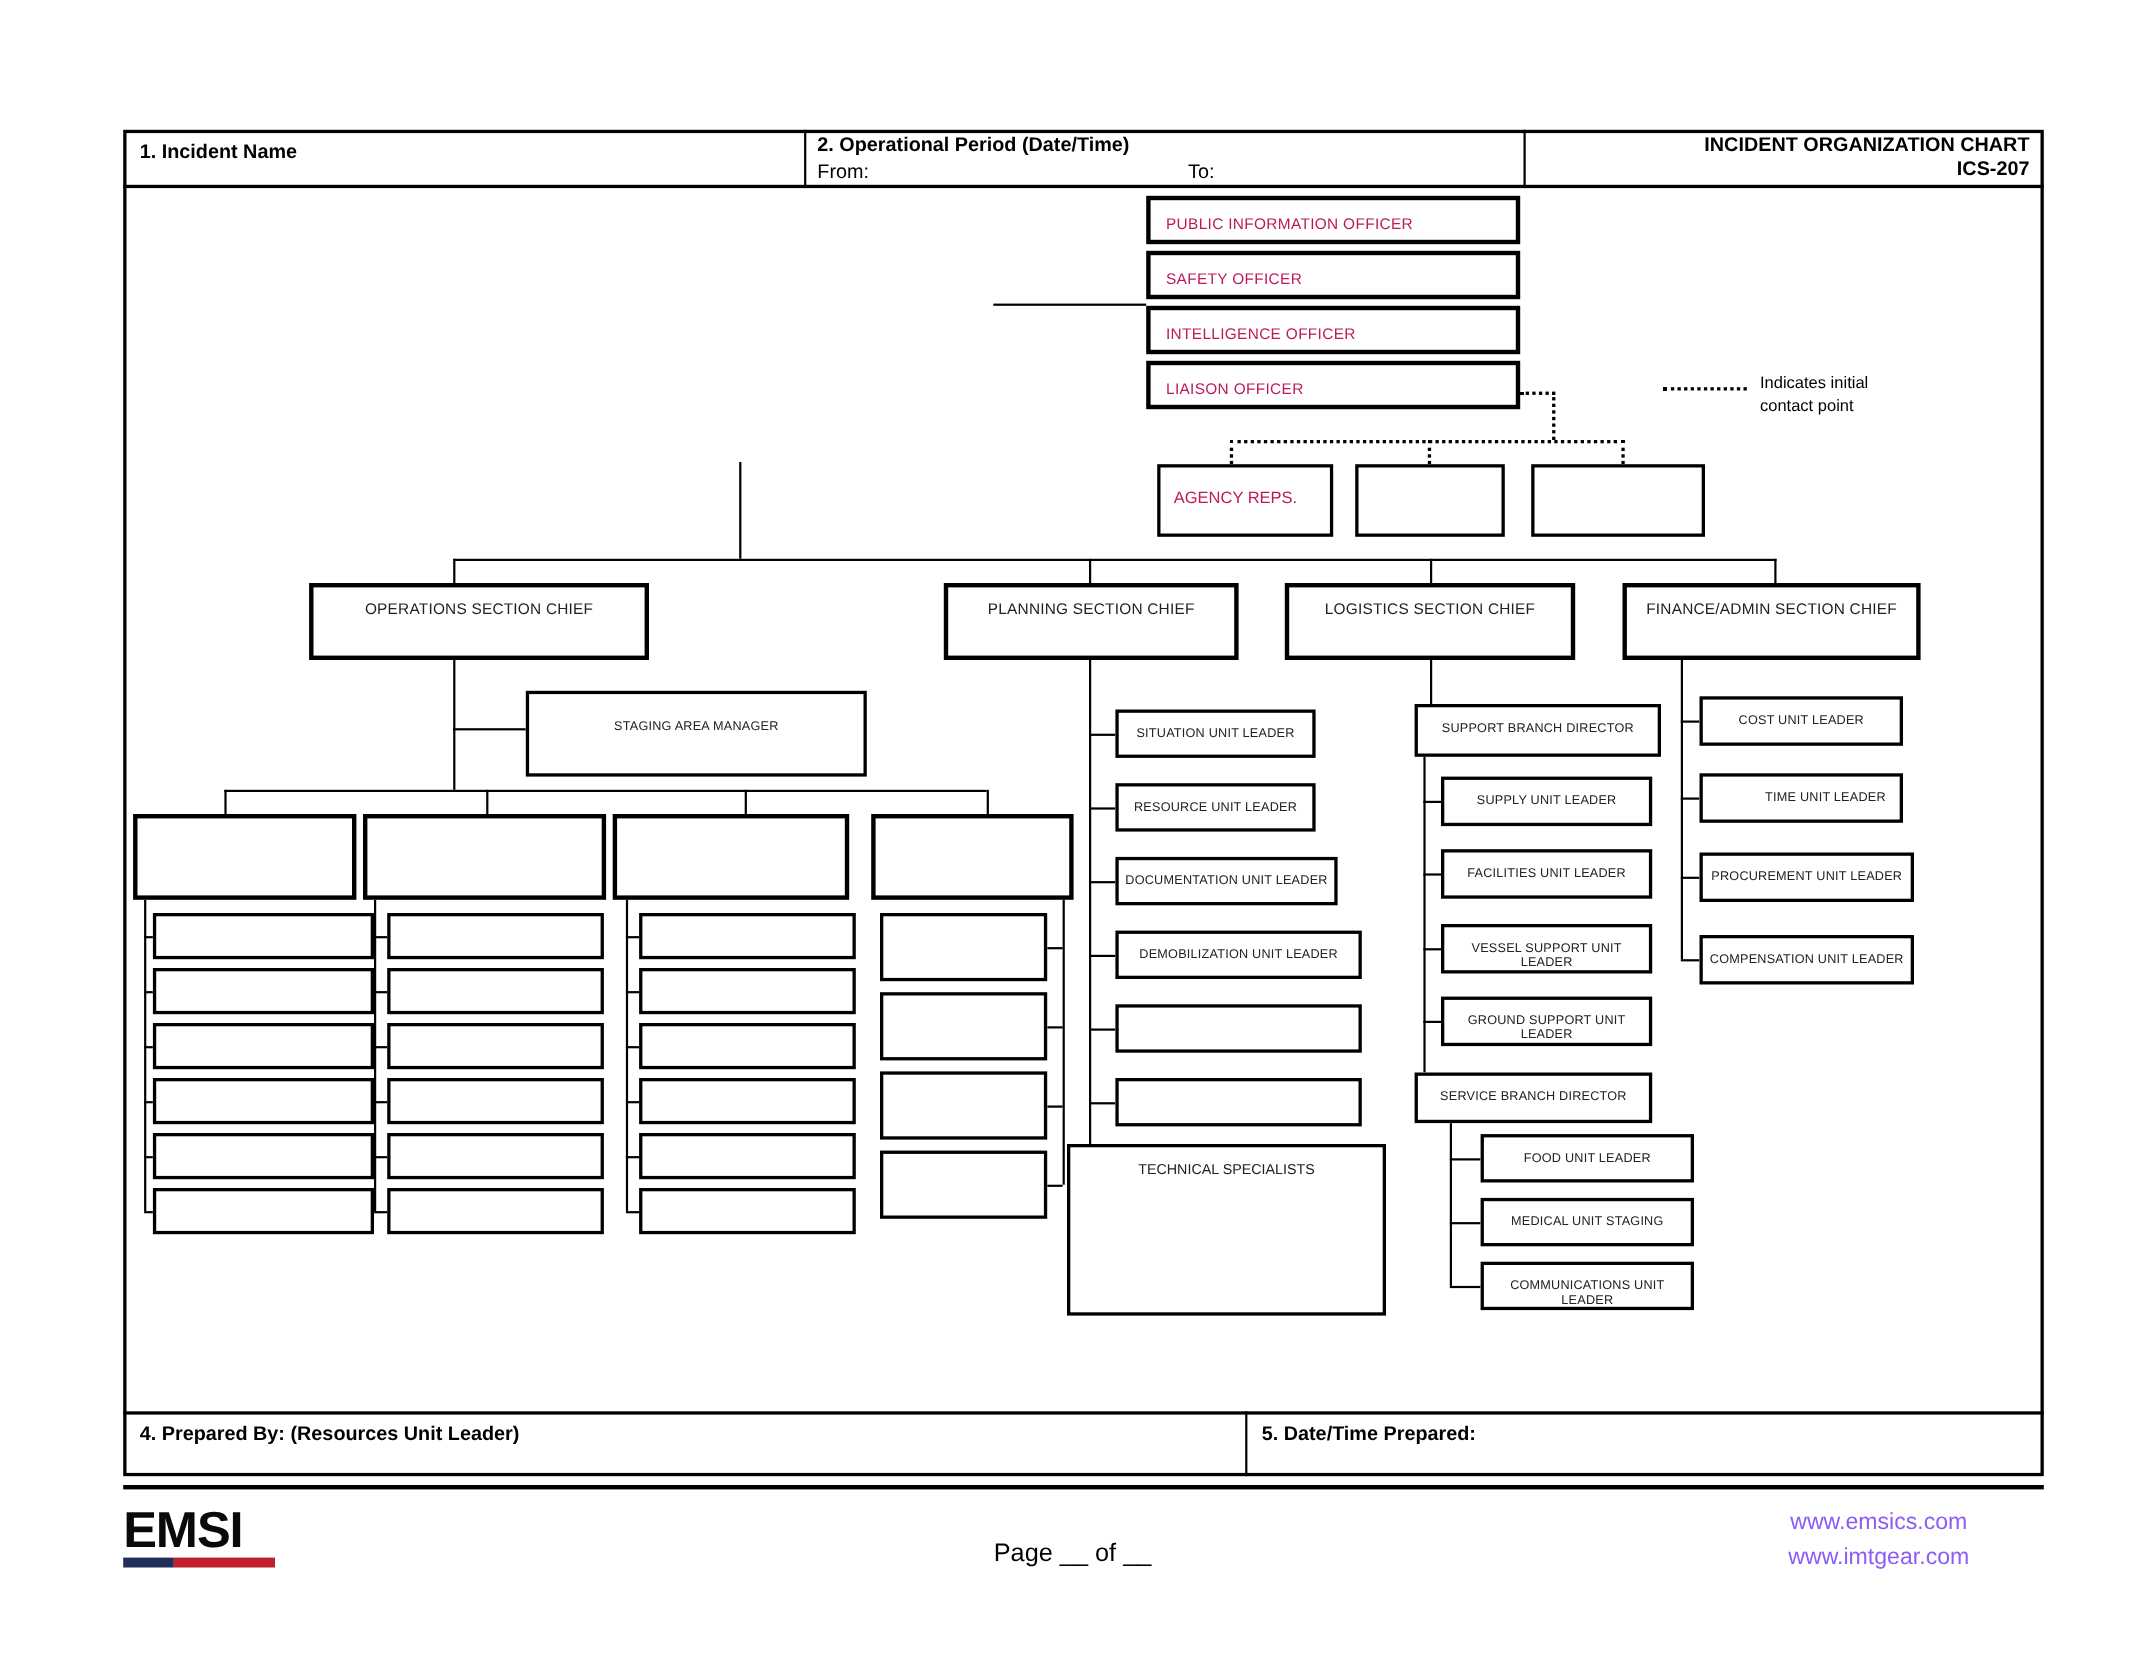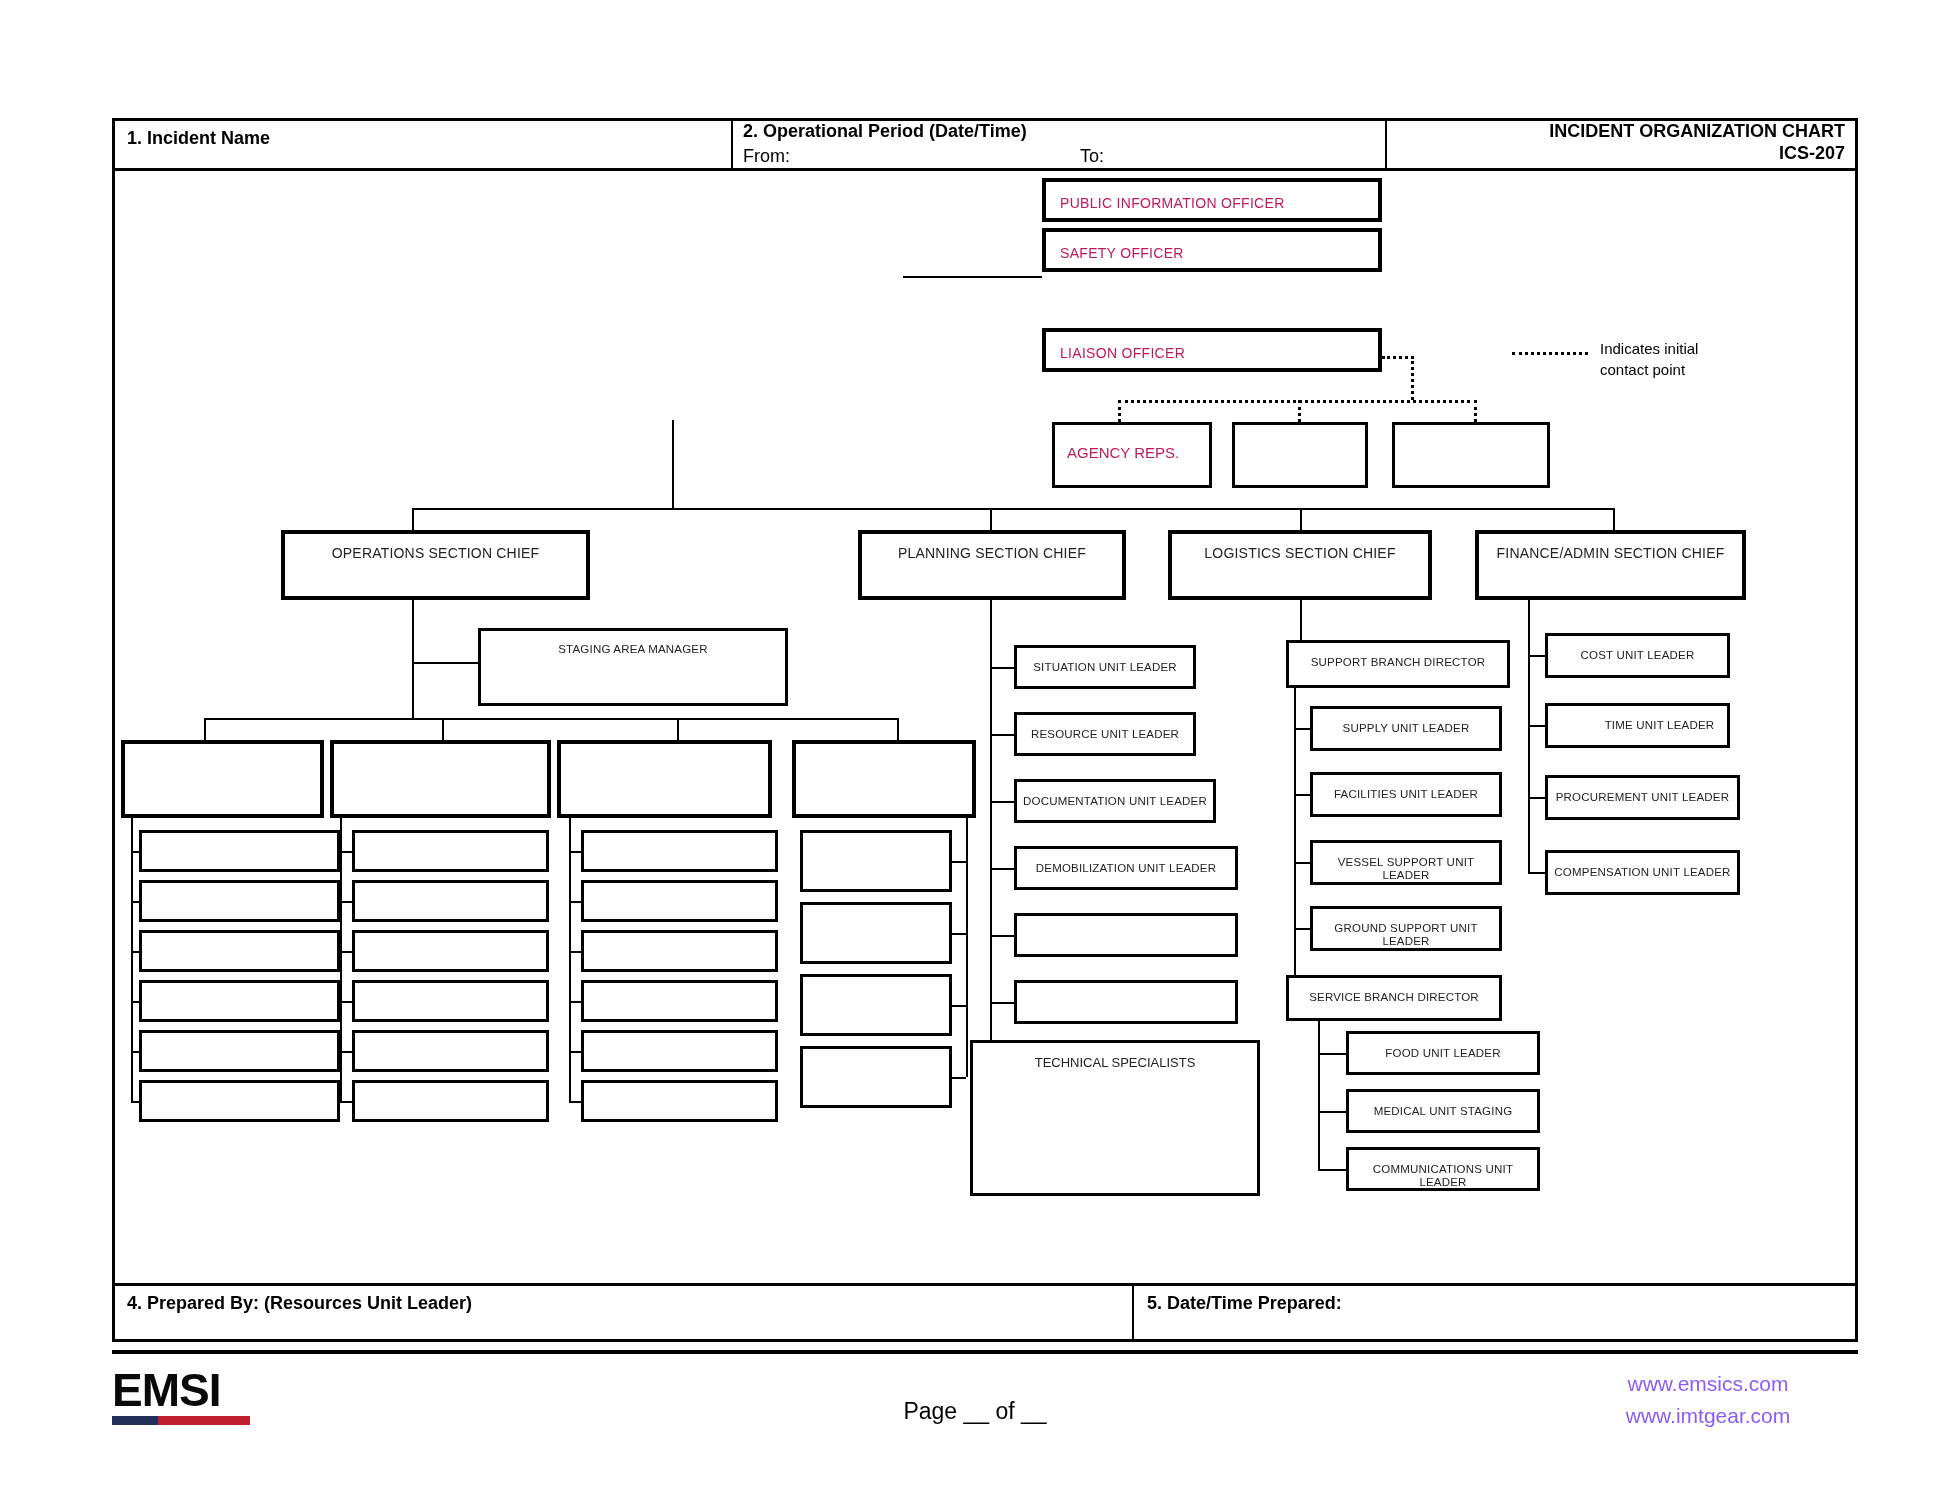--- a/index.html
+++ b/index.html
@@ -36,20 +36,21 @@
   <div class="abs" style="left:743px;top:146px;font-size:18px;">From:</div>
   <div class="abs" style="left:1080px;top:146px;font-size:18px;">To:</div>
   <div class="abs hdrlbl" style="left:1395px;top:121px;width:450px;text-align:right;">INCIDENT ORGANIZATION CHART</div>
   <div class="abs hdrlbl" style="left:1395px;top:143px;width:450px;text-align:right;">ICS-207</div>
   <div class="abs" style="left:115px;top:150px;width:610px;height:16px;"></div>
 
 
   <div class="hl" style="left:903px;top:276px;width:139px;"></div>
   <div class="b b4 lblL officer" style="left:1042px;top:178px;width:340px;height:44px;">PUBLIC INFORMATION OFFICER</div>
   <div class="b b4 lblL officer" style="left:1042px;top:228px;width:340px;height:44px;">SAFETY OFFICER</div>
+  <div class="b b4 lblL officer" style="left:1042px;top:278px;width:340px;height:44px;">INTELLIGENCE OFFICER</div>
   <div class="b b4 lblL officer" style="left:1042px;top:328px;width:340px;height:44px;">LIAISON OFFICER</div>
 
   <div class="dh" style="left:1382px;top:356px;width:32px;"></div>
   <div class="dv" style="left:1411px;top:356px;height:44px;"></div>
   <div class="dh" style="left:1118px;top:400px;width:359px;"></div>
   <div class="dv" style="left:1118px;top:400px;height:22px;"></div>
   <div class="dv" style="left:1298px;top:400px;height:22px;"></div>
   <div class="dv" style="left:1474px;top:400px;height:22px;"></div>
 
   <div class="dh" style="left:1512px;top:352px;width:76px;"></div>
@@ -67,21 +68,21 @@
   <div class="vl" style="left:1300px;top:508px;height:22px;"></div>
   <div class="vl" style="left:1613px;top:508px;height:22px;"></div>
 
   <div class="b b4 lbl chief" style="left:281px;top:530px;width:309px;height:70px;">OPERATIONS SECTION CHIEF</div>
   <div class="b b4 lbl chief" style="left:858px;top:530px;width:268px;height:70px;">PLANNING SECTION CHIEF</div>
   <div class="b b4 lbl chief" style="left:1168px;top:530px;width:264px;height:70px;">LOGISTICS SECTION CHIEF</div>
   <div class="b b4 lbl chief" style="left:1475px;top:530px;width:271px;height:70px;">FINANCE/ADMIN SECTION CHIEF</div>
 
   <div class="vl" style="left:412px;top:600px;height:118px;"></div>
   <div class="hl" style="left:412px;top:662px;width:66px;"></div>
-  <div class="b lbl unit" style="left:478px;top:628px;width:310px;height:78px;padding-top:12px;">STAGING AREA MANAGER</div>
+  <div class="b lbl unit" style="left:478px;top:628px;width:310px;height:78px;padding-top:24px;">STAGING AREA MANAGER</div>
 
   <div class="hl" style="left:204px;top:718px;width:693px;"></div>
   <div class="vl" style="left:204px;top:718px;height:22px;"></div>
   <div class="vl" style="left:442px;top:718px;height:22px;"></div>
   <div class="vl" style="left:677px;top:718px;height:22px;"></div>
   <div class="vl" style="left:897px;top:718px;height:22px;"></div>
 
   <div class="b b4" style="left:121px;top:740px;width:203px;height:78px;"></div>
   <div class="b b4" style="left:330px;top:740px;width:221px;height:78px;"></div>
   <div class="b b4" style="left:557px;top:740px;width:215px;height:78px;"></div>

